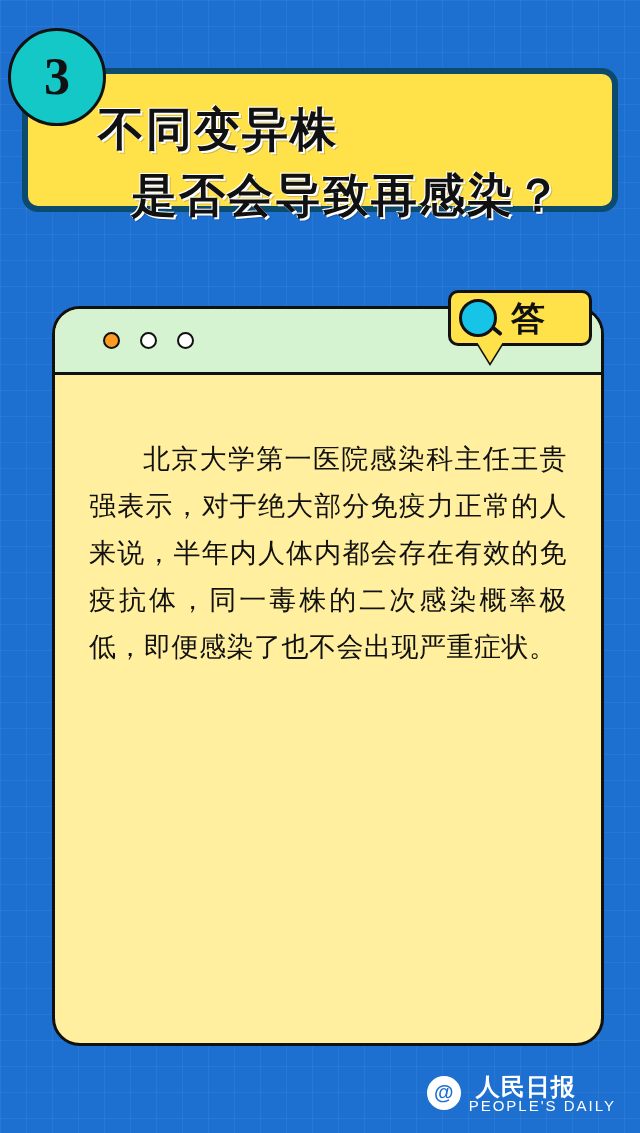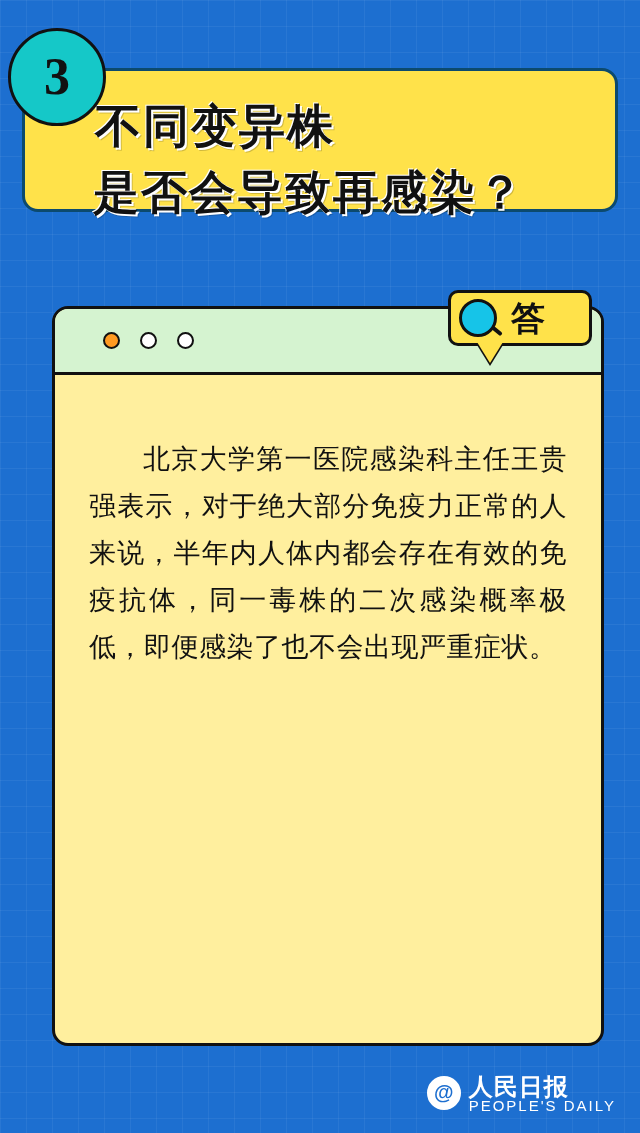--- a/index.html
+++ b/index.html
@@ -52,21 +52,21 @@
     line-height: 1;
   }
 
   .title-card {
     position: absolute;
     left: 22px;
     top: 68px;
     width: 596px;
     height: 144px;
     background: #ffe24a;
-    border: 3px solid #0c4a6e;
+    border: 6px solid #0c4a6e;
     border-radius: 16px;
     box-sizing: border-box;
   }
   .title-lines {
     position: absolute;
     left: 70px;
     top: 22px;
     right: 14px;
   }
   .title-line {
@@ -77,20 +77,21 @@
     letter-spacing: 2px;
     color: #111;
     text-shadow:
        2px 2px 0 #fff,
       -1px -1px 0 #fff,
        3px 3px 0 rgba(0,0,0,0.18);
     white-space: nowrap;
   }
   .title-line.second {
     margin-left: -2px;
+    text-align: center;
   }
 
   
   .answer-tag {
     position: absolute;
     right: 48px;
     top: 290px;
     width: 144px;
     height: 56px;
     background: #ffe24a;
@@ -144,21 +145,21 @@
   }
 
   
   .card {
     position: absolute;
     left: 52px;
     top: 306px;
     width: 552px;
     height: 740px;
     border: 3px solid #111;
-    border-radius: 16px;
+    border-radius: 28px;
     background: #ffef9e;
     box-sizing: border-box;
     overflow: hidden;
   }
   .card-bar {
     height: 66px;
     background: #d5f3d0;
     border-bottom: 3px solid #111;
     display: flex;
     align-items: center;
@@ -217,20 +218,21 @@
     margin-right: 8px;
     box-sizing: border-box;
   }
   .footer .logo-text .cn {
     font-family: "DejaVu Sans", sans-serif;
     font-size: 24px;
     font-weight: bold;
     color: #ffffff;
     line-height: 26px;
     letter-spacing: 1px;
+    margin-left: 7px;
   }
   .footer .logo-text .en {
     font-family: "Liberation Sans", sans-serif;
     font-size: 15px;
     color: #ffffff;
     letter-spacing: 2px;
     line-height: 11px;
   }
 </style>
 </head>

